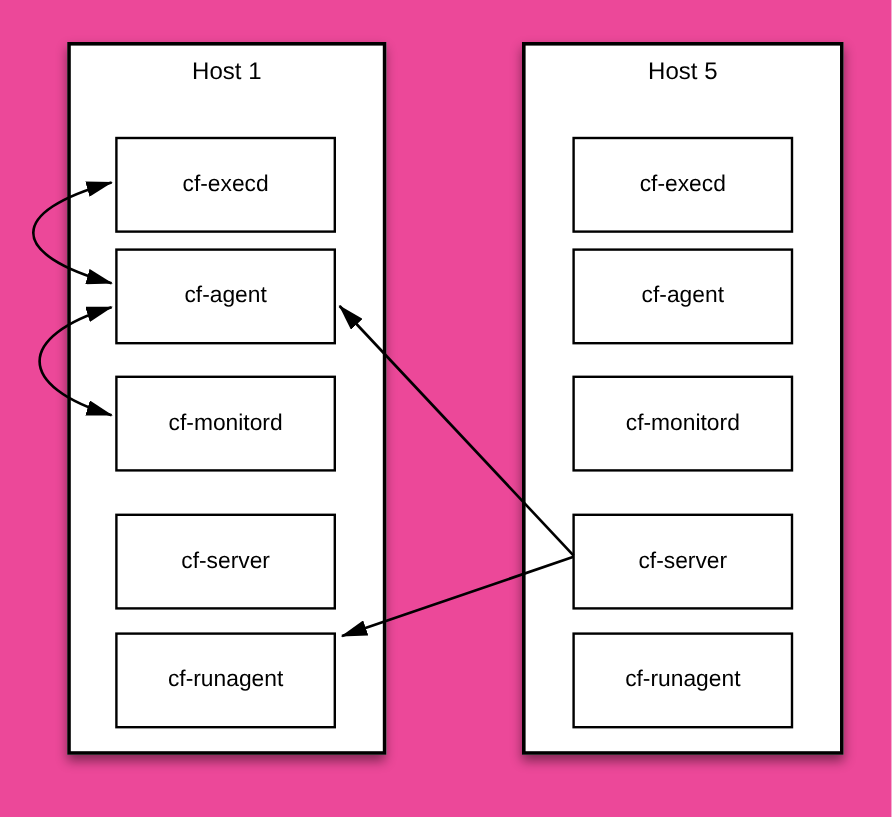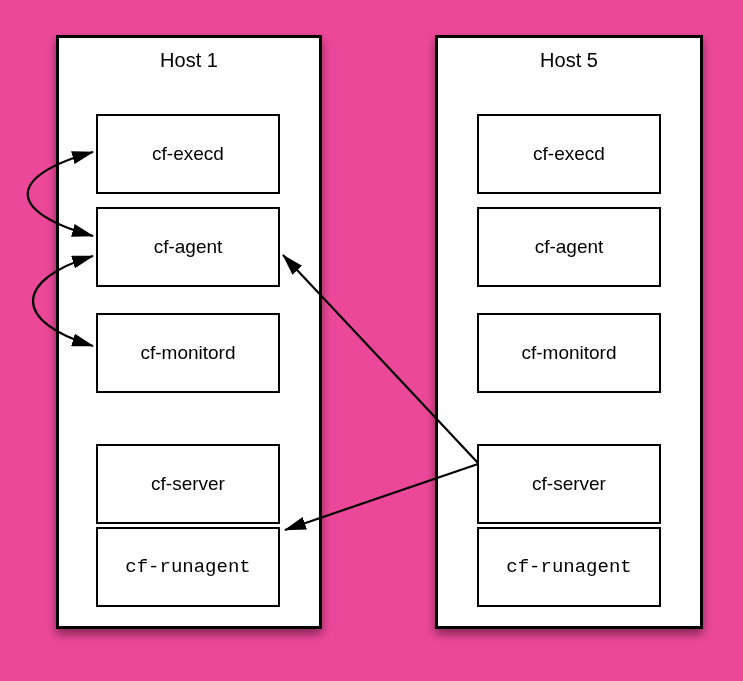--- a/index.html
+++ b/index.html
@@ -41,22 +41,22 @@
     align-items: center;
     justify-content: center;
     font-size: 19px;
     color: #000000;
   }
   .col1 { left: 96px; }
   .col2 { left: 477px; }
   .row0 { top: 114px; }
   .row1 { top: 207px; text-align: right; }
   .row2 { top: 313px; text-align: center; }
-  .row3 { top: 444px; }
-  .row4 { top: 527px; font-family: Liberation Mono, monospace; }
+  .row3 { top: 428px; }
+  .row4 { top: 527px; }
   .overlay {
     position: absolute;
     left: 0;
     top: 0;
     pointer-events: none;
   }
   .edge {
     fill: none;
     stroke: #000000;
     stroke-width: 2.2;

